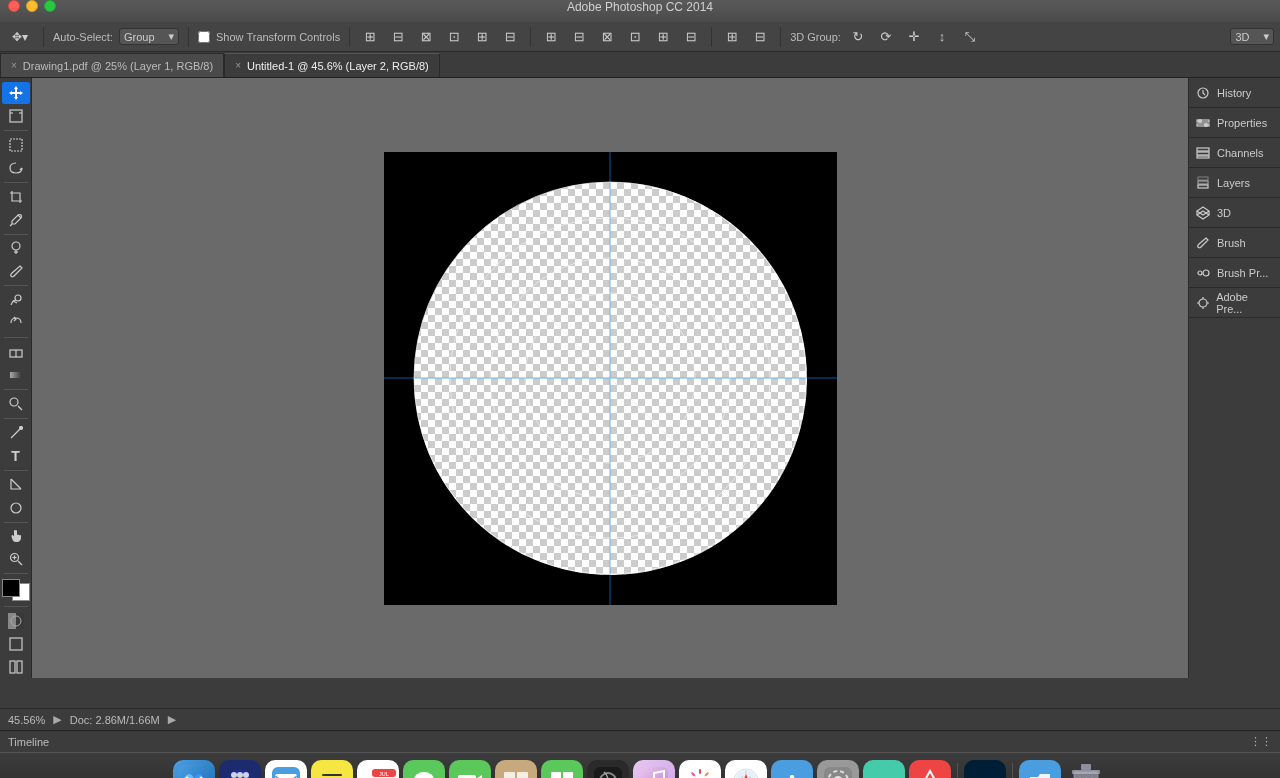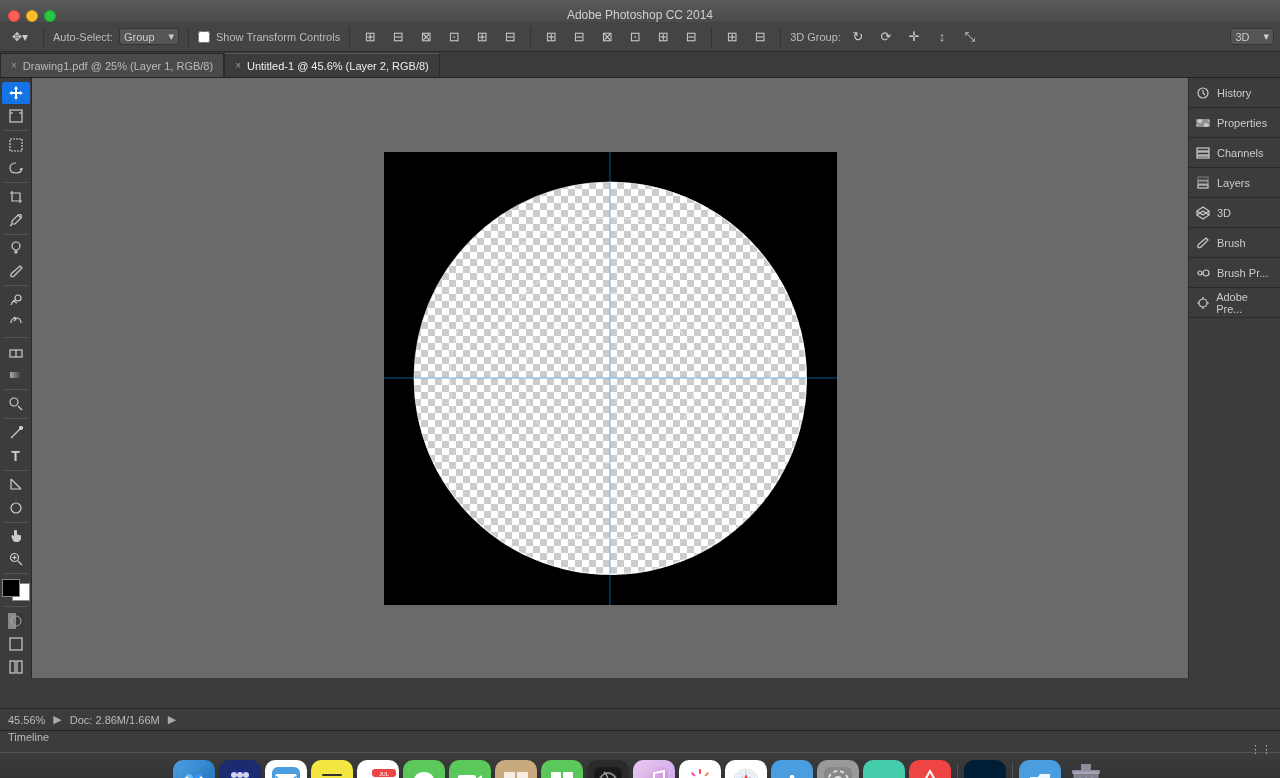--- a/index.html
+++ b/index.html
@@ -3,21 +3,21 @@
   <meta charset="utf-8">
   <style>
     * { margin: 0; padding: 0; box-sizing: border-box; }
     body { width: 1280px; height: 778px; overflow: hidden; background: #3c3c3c; font-family: -apple-system, 'Helvetica Neue', Arial, sans-serif; font-size: 11px; color: #d0d0d0; user-select: none; }
 
     
     #title-bar {
       height: 22px;
       background: linear-gradient(to bottom, #5a5a5a, #4a4a4a);
       display: flex;
-      align-items: flex-end;
+      align-items: flex-start;
       justify-content: center;
       position: relative;
     }
     #window-controls {
       position: absolute;
       left: 8px;
       display: flex;
       gap: 6px;
       align-items: center;
     }
@@ -197,24 +197,24 @@
       margin-top: 30px;
     }
     #status-bar .arrow-btn { color: #aaa; cursor: pointer; }
 
     
     #timeline-bar {
       height: 22px;
       background: #3c3c3c;
       border-top: 1px solid #222;
       display: flex;
+      align-items: center;
       padding: 0 8px;
       font-size: 11px;
       color: #bbb;
-      flex-direction: column;
     }
     #timeline-bar .expand-icon { margin-left: auto; cursor: pointer; }
 
     
     #dock {
       height: 56px;
       background: linear-gradient(to bottom, rgba(60,60,60,0.9), rgba(40,40,40,0.95));
       border-top: 1px solid #555;
       display: flex;
       align-items: center;

